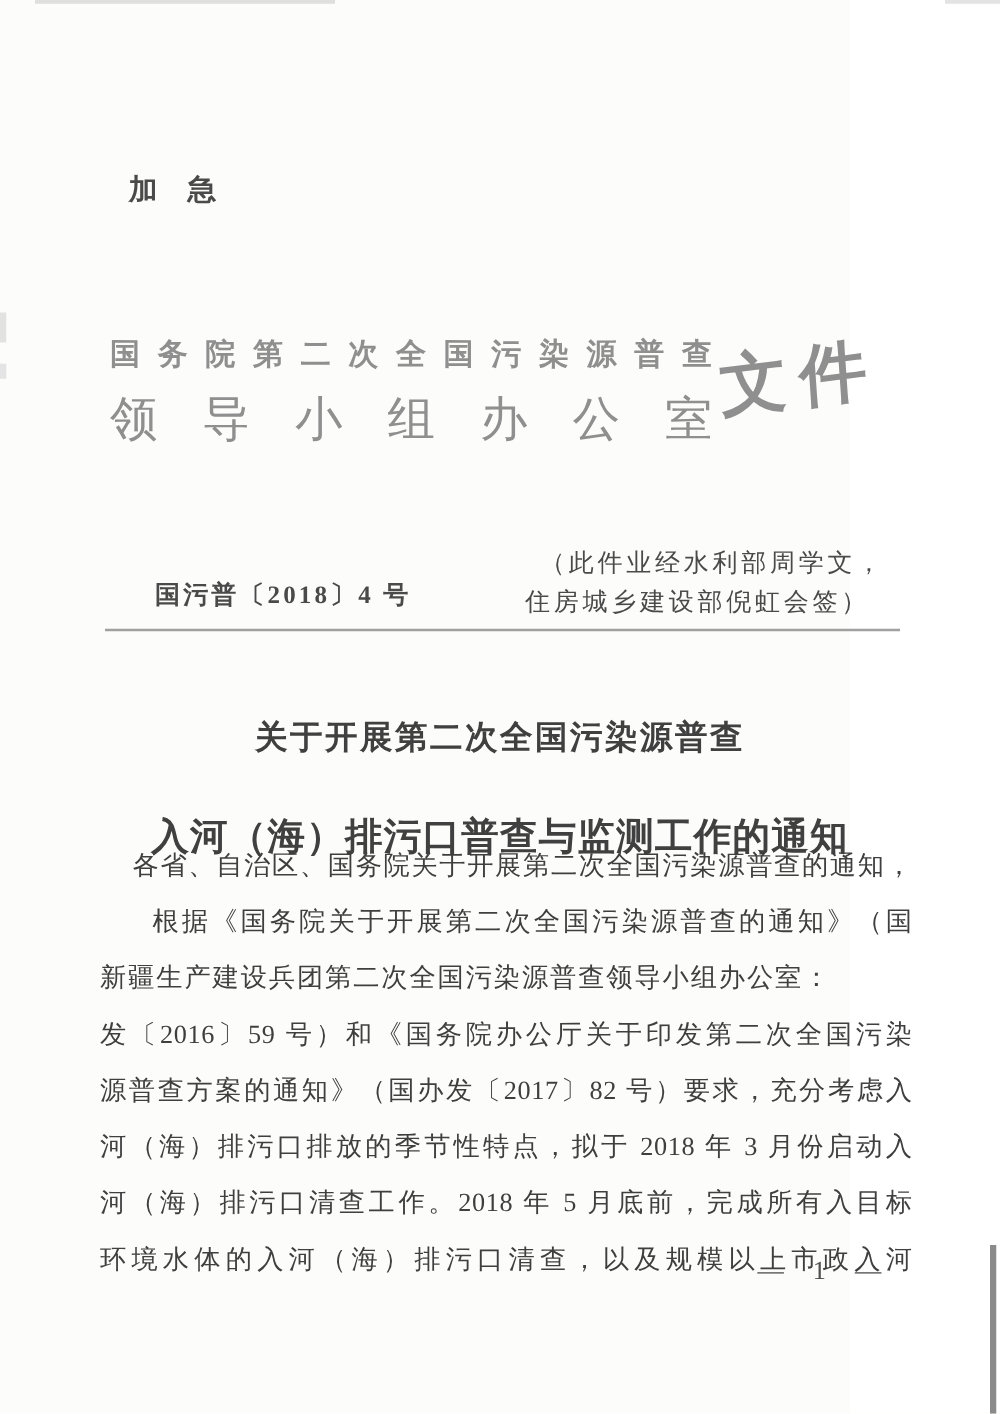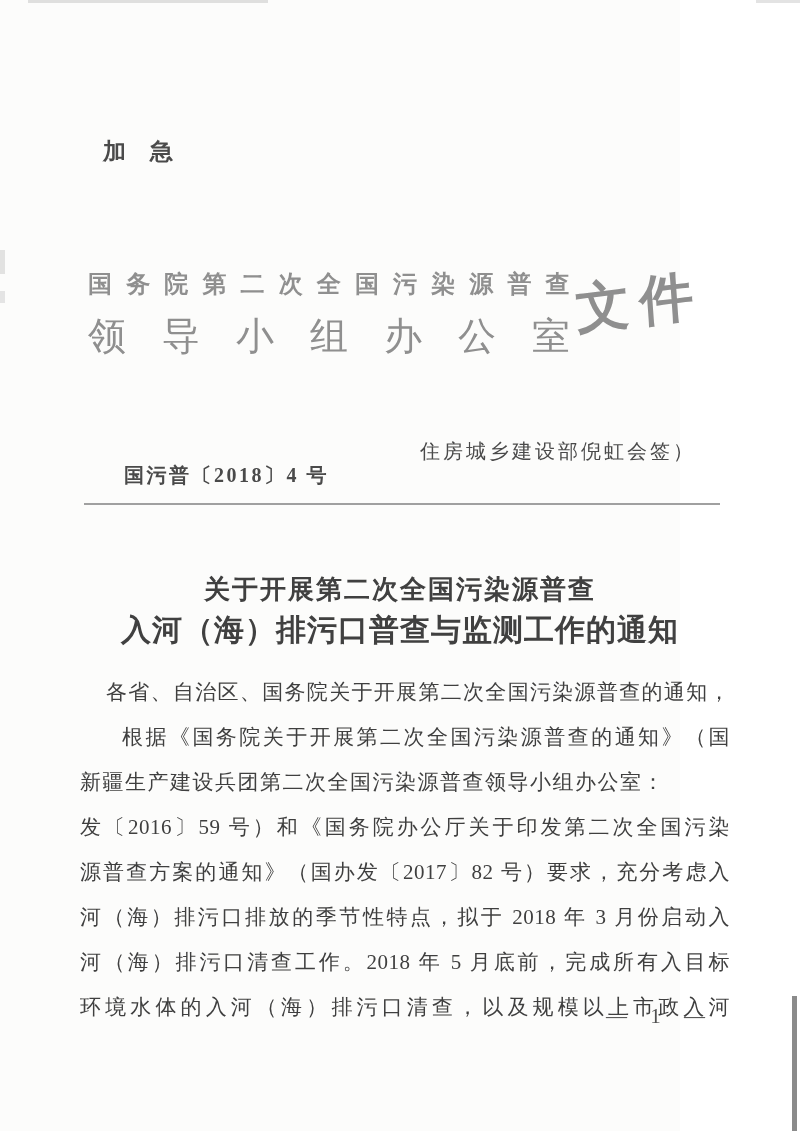--- a/index.html
+++ b/index.html
@@ -64,21 +64,21 @@
   .red-rule{
     position:absolute;left:84px;top:503px;width:636px;height:2px;
     background:#a0a0a0;
   }
 
   .doc-title{
     position:absolute;left:0;top:570px;width:800px;
     text-align:center;color:#404040;font-weight:bold;
   }
   .doc-title .t1{font-size:26px;line-height:40px;letter-spacing:2px;}
-  .doc-title .t2{font-size:30px;line-height:40px;letter-spacing:1px;}
+  .doc-title .t2{font-size:30px;line-height:40px;letter-spacing:1px;margin-top:40px;}
 
   .body-text{
     position:absolute;left:80px;top:670px;width:650px;
     color:#3f3f3f;font-size:21px;
   }
   .body-text .line{
     height:45px;line-height:45px;white-space:nowrap;
     text-align:justify;text-align-last:justify;
     letter-spacing:0.5px;
   }
@@ -106,20 +106,21 @@
 
   <div class="urgent">加急</div>
 
   <div class="letterhead">
     <div class="org1">国务院第二次全国污染源普查</div>
     <div class="org2">领导小组办公室</div>
   </div>
   <div class="doc-type">文件</div>
 
   <div class="cosign">
+    <div class="l1">（此件业经水利部周学文，</div>
     <div class="l2">住房城乡建设部倪虹会签）</div>
   </div>
 
   <div class="doc-number">国污普〔2018〕4 号</div>
 
   <div class="red-rule"></div>
 
   <div class="doc-title">
     <div class="t1">关于开展第二次全国污染源普查</div>
     <div class="t2">入河（海）排污口普查与监测工作的通知</div>

